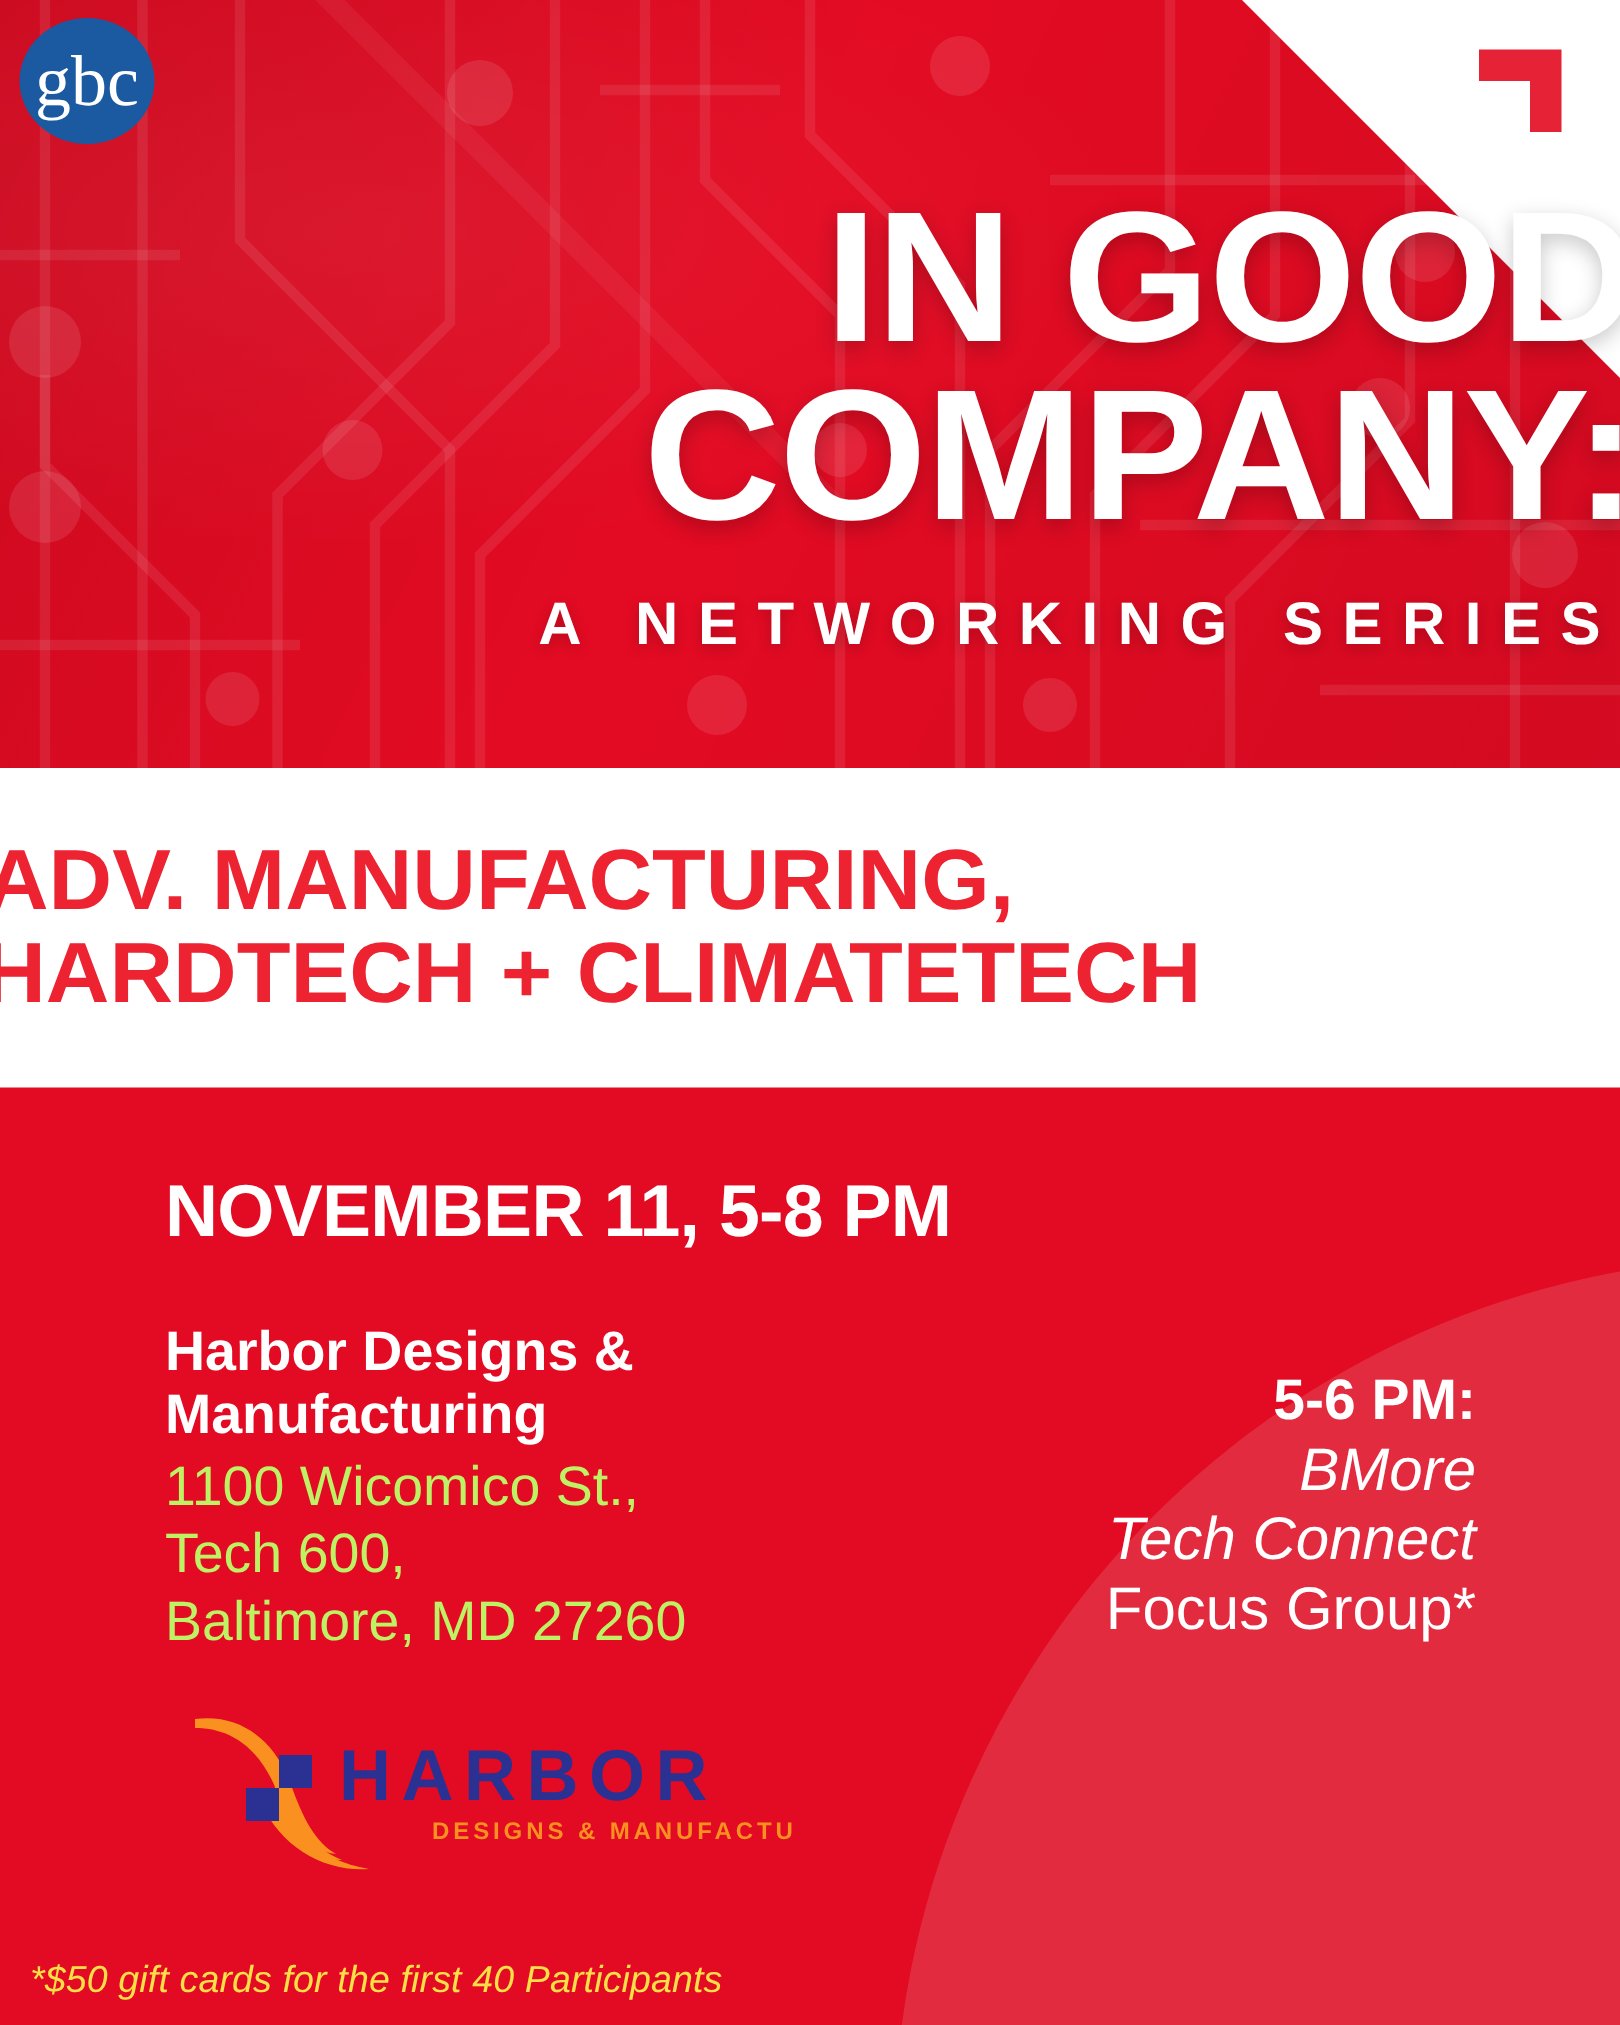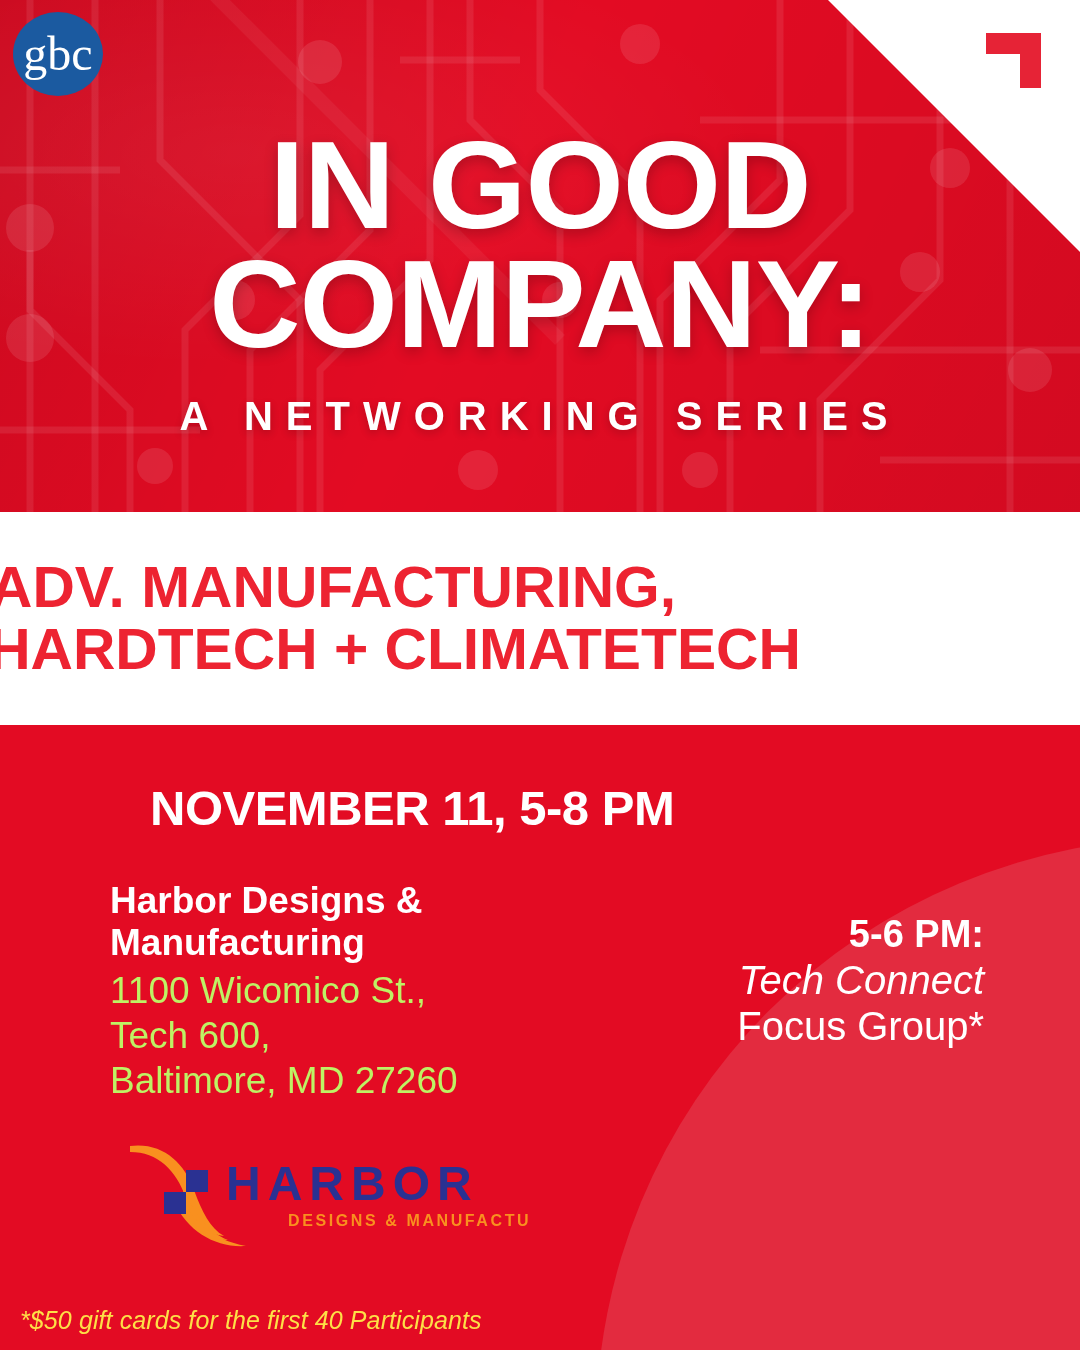--- a/index.html
+++ b/index.html
@@ -47,21 +47,21 @@
   
   #gbc {
     position:absolute; left:12px; top:8px;
     width:92px; height:92px;
   }
 
   
   #title-block {
     position:absolute; left:0; top:126px;
     width:1080px;
-    text-align:center;
+    text-align:right;
     z-index:4;
   }
   .headline {
     color:#ffffff;
     font-family:"Liberation Sans Narrow","Liberation Sans", sans-serif;
     font-weight:bold;
     font-size:124px;
     line-height:0.96;
     letter-spacing:-1px;
     transform:scaleX(1.02);
@@ -118,21 +118,20 @@
     position:absolute; left:110px; top:780px;
     width:560px;
     z-index:3;
   }
   #date {
     color:#ffffff;
     font-weight:bold;
     font-size:49px;
     letter-spacing:-0.5px;
     white-space:nowrap;
-    margin-left:40px;
   }
   #venue-name {
     margin-top:44px;
     color:#ffffff;
     font-weight:bold;
     font-size:37px;
     line-height:1.13;
     max-width:380px;
   }
   #venue-addr {
@@ -279,20 +278,21 @@
     <rect x="36" y="64" width="22" height="22" fill="#2a3192"></rect>
 
     <text x="98" y="72" font-family="'Liberation Sans', sans-serif" font-size="48" font-weight="bold" letter-spacing="7" fill="#2a3192">HARBOR</text>
     <text x="160" y="98" font-family="'Liberation Sans', sans-serif" font-size="16" font-weight="bold" letter-spacing="2.6" fill="#f9901f">DESIGNS &amp; MANUFACTURING</text>
   </svg>
 
   <div id="schedule">
     <div id="sched-block-1">
       <div class="sched-time">5-6 PM:</div>
       <div class="sched-desc">
+        <div class="ital">BMore</div>
         <div class="ital">Tech Connect</div>
         <div>Focus Group*</div>
       </div>
     </div>
   </div>
 
   <div id="footnote">*$50 gift cards for the first 40 Participants</div>
 
 </div>
 

